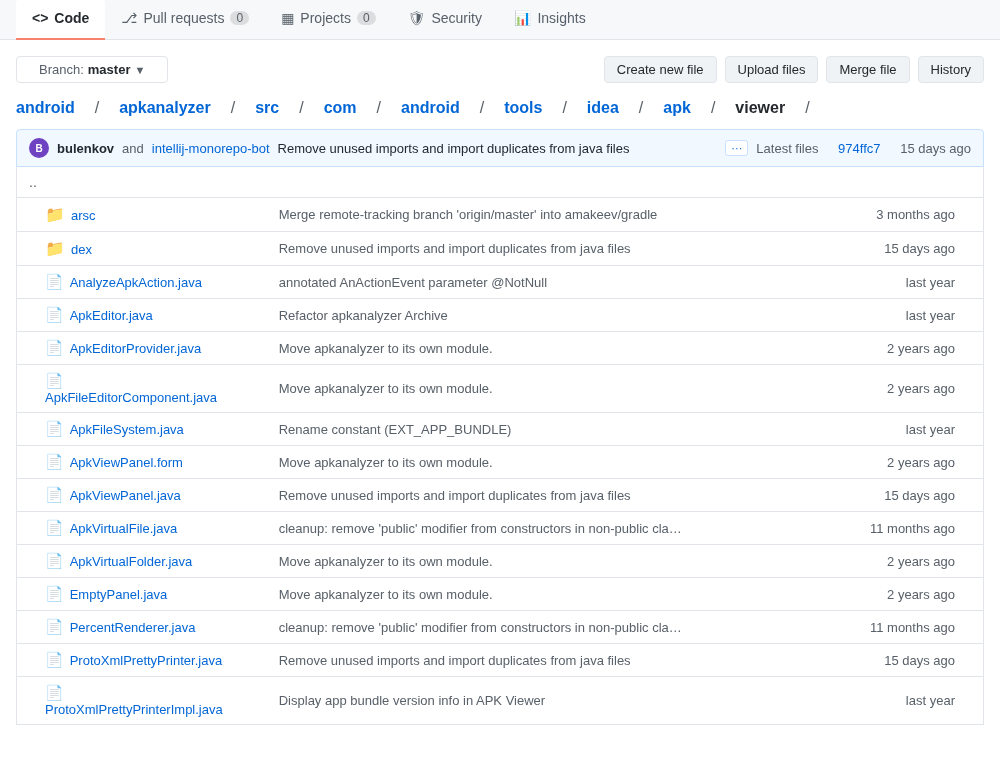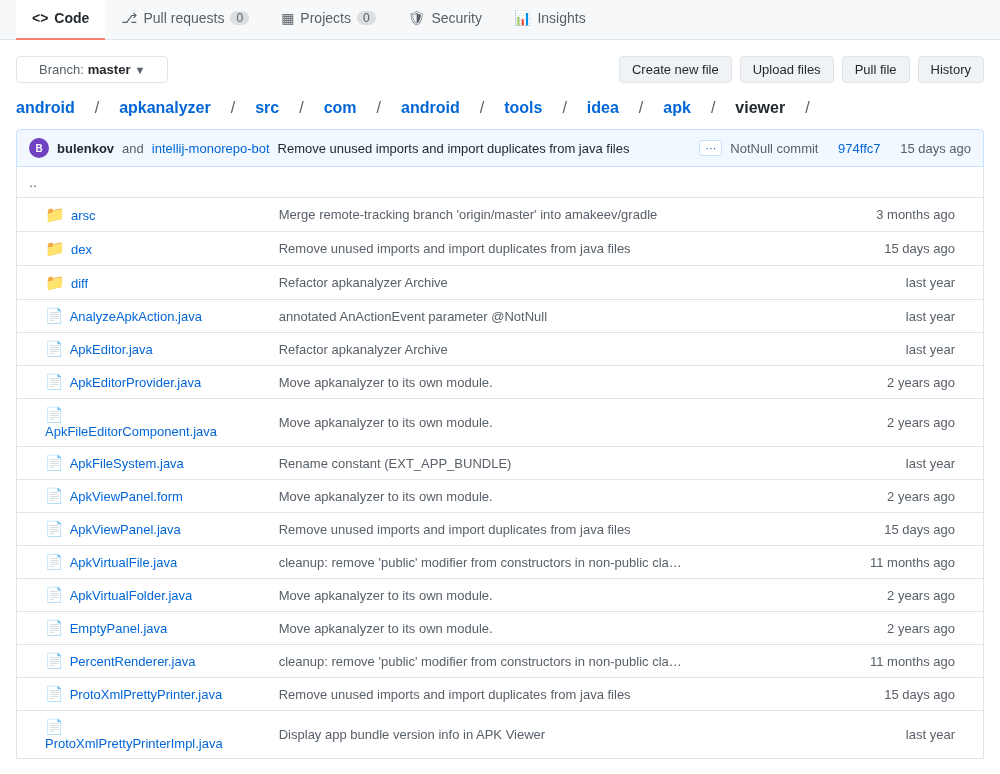--- a/index.html
+++ b/index.html
@@ -163,21 +163,21 @@
 
   <div class="branch-bar">
     <div class="branch-selector">
       <span style="color:#586069;">Branch:</span>
       <span class="branch-label">master</span>
       <span style="font-size:11px; color:#586069;">▼</span>
     </div>
     <div class="branch-actions">
       <button class="btn-action">Create new file</button>
       <button class="btn-action">Upload files</button>
-      <button class="btn-action">Pull file</button>
+      <button class="btn-action">Merge file</button>
       <button class="btn-action">History</button>
     </div>
   </div>
 
   <div class="breadcrumb">
     <a href="#">android</a>
     <span class="sep">/</span>
     <a href="#">apkanalyzer</a>
     <span class="sep">/</span>
     <a href="#">src</a>
@@ -196,21 +196,21 @@
     <span class="sep">/</span>
   </div>
 
   <div class="commit-bar">
     <span class="commit-avatar">B</span>
     <span class="commit-author">bulenkov</span>
     <span class="and-text">and</span>
     <span class="intellij-bot">intellij-monorepo-bot</span>
     <span class="commit-msg">Remove unused imports and import duplicates from java files</span>
     <span class="commit-ellipsis">···</span>
-    <span style="margin-left:auto; color:#586069; font-size:13px;">NotNull commit</span>&nbsp;
+    <span style="margin-left:auto; color:#586069; font-size:13px;">Latest files</span>&nbsp;
     <a href="#" style="color:#0366d6; font-size:13px; text-decoration:none;">974ffc7</a>&nbsp;
     <span style="color:#586069; font-size:13px;">15 days ago</span>
   </div>
 
   <table class="file-table">
     <tbody id="file-tbody">
         <tr>
           <td colspan="3" class="parent-row" style="padding:7px 12px; font-size:14px; color:#586069;">
       <span style="cursor:pointer;">..</span>
     </td>
@@ -224,41 +224,34 @@
     </tr>
         <tr>
       <td class="col-name">
         <span class="file-icon dir-icon">📁</span><a class="file-link" href="#">dex</a>
       </td>
       <td class="col-msg">Remove unused imports and import duplicates from java files</td>
       <td class="col-time">15 days ago</td>
     </tr>
         <tr>
       <td class="col-name">
-        <span class="file-icon dir-icon">📁</span><a class="file-link" href="#">diff</a>
+        <span class="file-icon doc-icon">📄</span><a class="file-link" href="#">AnalyzeApkAction.java</a>
+      </td>
+      <td class="col-msg">annotated AnActionEvent parameter @NotNull</td>
+      <td class="col-time">last year</td>
+    </tr>
+        <tr>
+      <td class="col-name">
+        <span class="file-icon doc-icon">📄</span><a class="file-link" href="#">ApkEditor.java</a>
       </td>
       <td class="col-msg">Refactor apkanalyzer Archive</td>
       <td class="col-time">last year</td>
     </tr>
         <tr>
       <td class="col-name">
-        <span class="file-icon doc-icon">📄</span><a class="file-link" href="#">AnalyzeApkAction.java</a>
-      </td>
-      <td class="col-msg">annotated AnActionEvent parameter @NotNull</td>
-      <td class="col-time">last year</td>
-    </tr>
-        <tr>
-      <td class="col-name">
-        <span class="file-icon doc-icon">📄</span><a class="file-link" href="#">ApkEditor.java</a>
-      </td>
-      <td class="col-msg">Refactor apkanalyzer Archive</td>
-      <td class="col-time">last year</td>
-    </tr>
-        <tr>
-      <td class="col-name">
         <span class="file-icon doc-icon">📄</span><a class="file-link" href="#">ApkEditorProvider.java</a>
       </td>
       <td class="col-msg">Move apkanalyzer to its own module.</td>
       <td class="col-time">2 years ago</td>
     </tr>
         <tr>
       <td class="col-name">
         <span class="file-icon doc-icon">📄</span><a class="file-link" href="#">ApkFileEditorComponent.java</a>
       </td>
       <td class="col-msg">Move apkanalyzer to its own module.</td>

